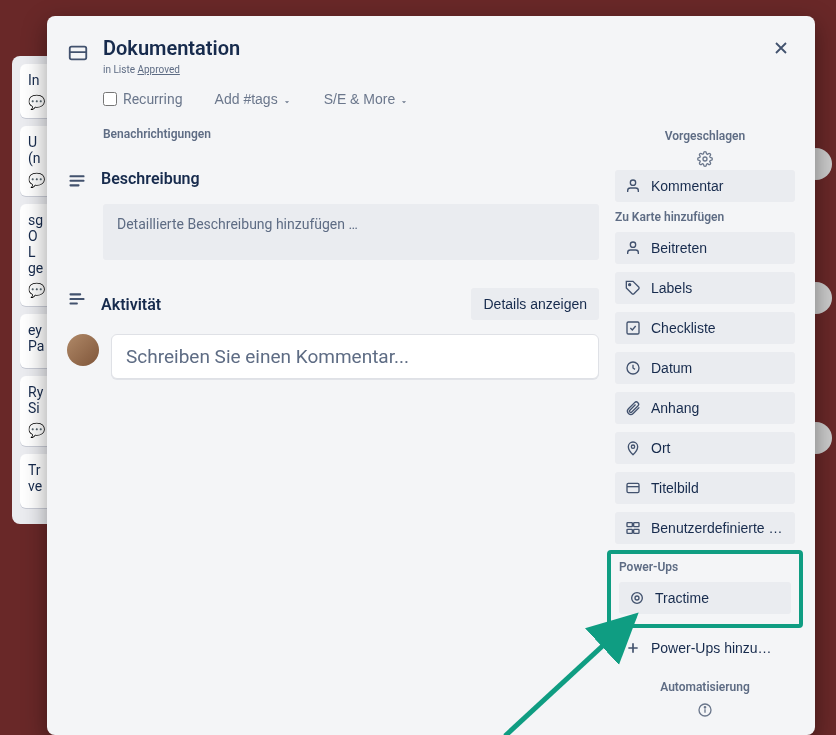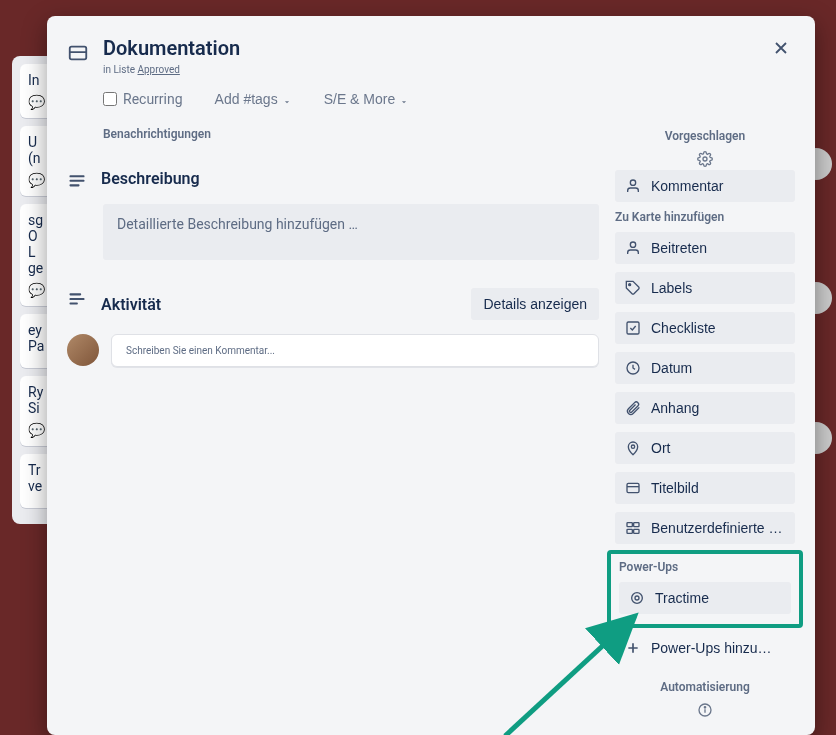--- a/index.html
+++ b/index.html
@@ -44,21 +44,21 @@
   .notif-area{margin-left:36px;}
   .watch-btn{ background:#091e420a; border:none; border-radius:3px; padding:8px 12px; display:inline-flex; align-items:center; gap:8px; color:#172b4d; font-size:14px; cursor:pointer;}
   .section { display:flex; gap:14px; align-items:flex-start; margin-top:28px;}
   .section .s-icon{color:#42526e; flex-shrink:0; margin-top:2px;}
   .section h3{font-size:16px; font-weight:600;}
   .sec-hdr{display:flex; align-items:center; justify-content:space-between; width:100%;}
   .desc-box { margin-left:36px; margin-top:10px; background:#091e420a; border-radius:3px; padding:12px 14px; min-height:56px; color:#5e6c84; font-size:14px; cursor:text;}
   .details-btn{ background:#091e420a; border:none; border-radius:3px; padding:8px 12px; color:#172b4d; font-size:14px; cursor:pointer;}
   .activity-row{display:flex; gap:12px; margin-top:14px; align-items:flex-start;}
   .avatar{width:32px;height:32px;border-radius:50%;background:linear-gradient(135deg,#b08968,#7f5539);flex-shrink:0;}
-  .comment-input{flex:1; background:#fff; border:1px solid #dfe1e6; border-radius:6px; padding:10px 14px; font-size:10px; color:#5e6c84; box-shadow:0 1px 0 rgba(9,30,66,.08); cursor:text;}
+  .comment-input{flex:1; background:#fff; border:1px solid #dfe1e6; border-radius:6px; padding:10px 14px; font-size:19px; color:#5e6c84; box-shadow:0 1px 0 rgba(9,30,66,.08); cursor:text;}
   .side-btn{ width:100%; background:#091e420a; border:none; border-radius:3px; padding:8px 10px; display:flex; align-items:center; gap:10px; color:#172b4d; font-size:14px; cursor:pointer; margin-bottom:8px; text-align:left;}
   .side-btn svg,.side-btn .ico{flex-shrink:0; color:#42526e;}
   .side-sec-title{ font-size:12px; font-weight:600; color:#5e6c84; margin:8px 0 8px 0;}
   .highlight-box{ border:4px solid #0f9d82; border-radius:4px; padding:6px 8px 2px 8px; margin: -2px -8px 4px -8px;}
   .highlight-box .side-sec-title{margin-top:0;}
   .arrow{position:absolute; left:448px; top:560px; pointer-events:none;}
   .ellipsis{white-space:nowrap; overflow:hidden; text-overflow:ellipsis;}
   .plus-btn{background:none;}
   .info-ico{color:#6b778c;}
   .avatar-bg{position:absolute; width:32px; height:32px; border-radius:50%; background:#ccc; right:4px;}

